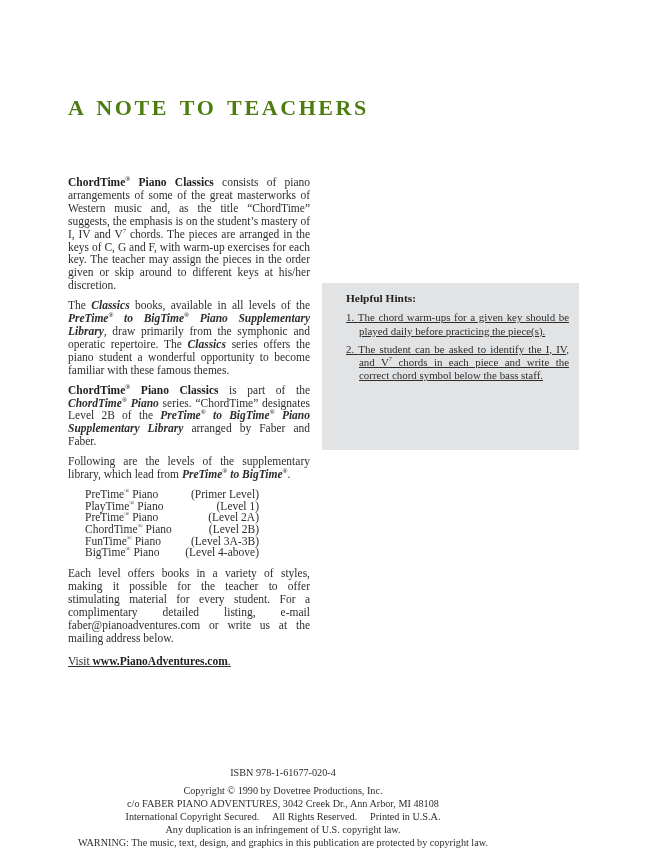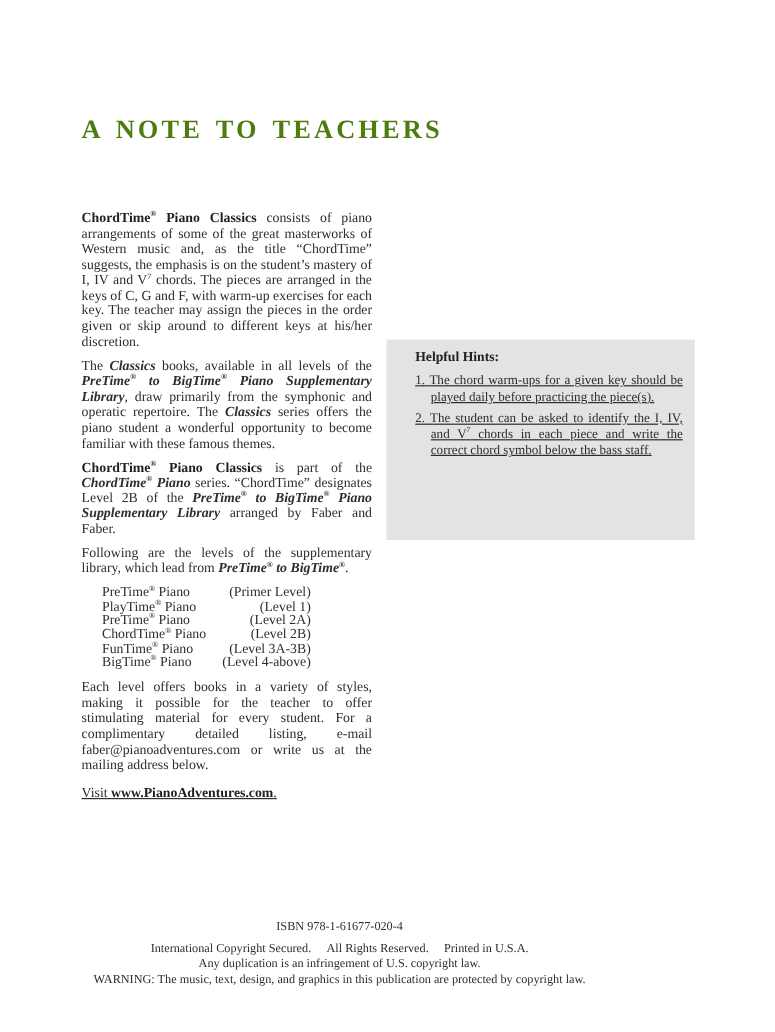--- a/index.html
+++ b/index.html
@@ -98,18 +98,20 @@
   <div class="hints">
     <div class="hints-heading">Helpful Hints:</div>
     <div>
         <div class="hint-item"><span>1.&nbsp;</span><span>The chord warm-ups for a given key should be played daily before practicing the piece(s).</span></div>
         <div class="hint-item"><span>2.&nbsp;</span><span>The student can be asked to identify the I, IV, and V</span><sup>7</sup><span> chords in each piece and write the correct chord symbol below the bass staff.</span></div>
       </div>
   </div>
 
   <div class="footer">
     <div class="isbn">ISBN 978-1-61677-020-4</div>
+    <div class="fline">Copyright © 1990 by Dovetree Productions, Inc.</div>
+    <div class="fline">c/o FABER PIANO ADVENTURES, 3042 Creek Dr., Ann Arbor, MI 48108</div>
     <div class="fline">International Copyright Secured.&nbsp;&nbsp;&nbsp;&nbsp;&nbsp;All Rights Reserved.&nbsp;&nbsp;&nbsp;&nbsp;&nbsp;Printed in U.S.A.</div>
     <div class="fline">Any duplication is an infringement of U.S. copyright law.</div>
     <div class="fline">WARNING: The music, text, design, and graphics in this publication are protected by copyright law.</div>
   </div>
 
 </div>
 
 </body></html>

